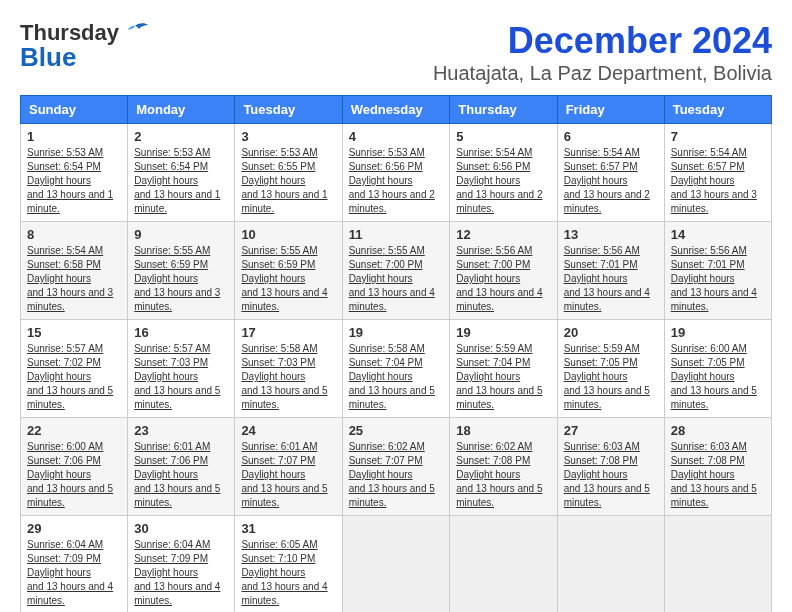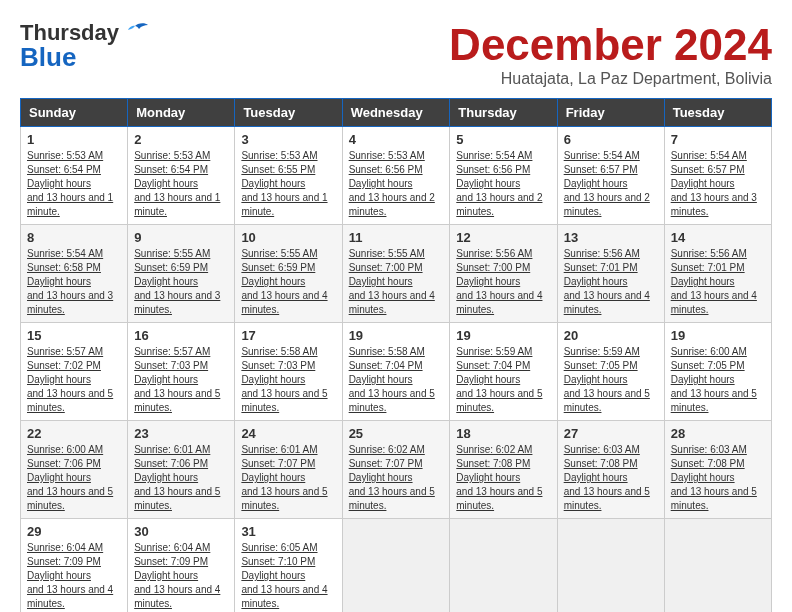--- a/index.html
+++ b/index.html
@@ -23,34 +23,34 @@
     }
     .logo-row {
       display: flex;
       align-items: center;
       gap: 2px;
     }
     .title-section {
       text-align: right;
     }
     .month-title {
-      font-size: 44px;
+      font-size: 36px;
       font-weight: bold;
-      color: #b91c1c;
+      color: #1d4ed8;
     }
     .subtitle {
-      font-size: 16px;
+      font-size: 20px;
       color: #555;
     }
     .calendar {
       width: 100%;
       border-collapse: collapse;
     }
     .calendar th {
-      background-color: #404040;
+      background-color: #3b82f6;
       color: white;
       text-align: left;
       padding: 6px 8px;
       font-size: 13px;
       font-weight: bold;
       border: 1px solid #1565c0;
     }
     .calendar td {
       border: 1px solid #ccc;
       vertical-align: top;

